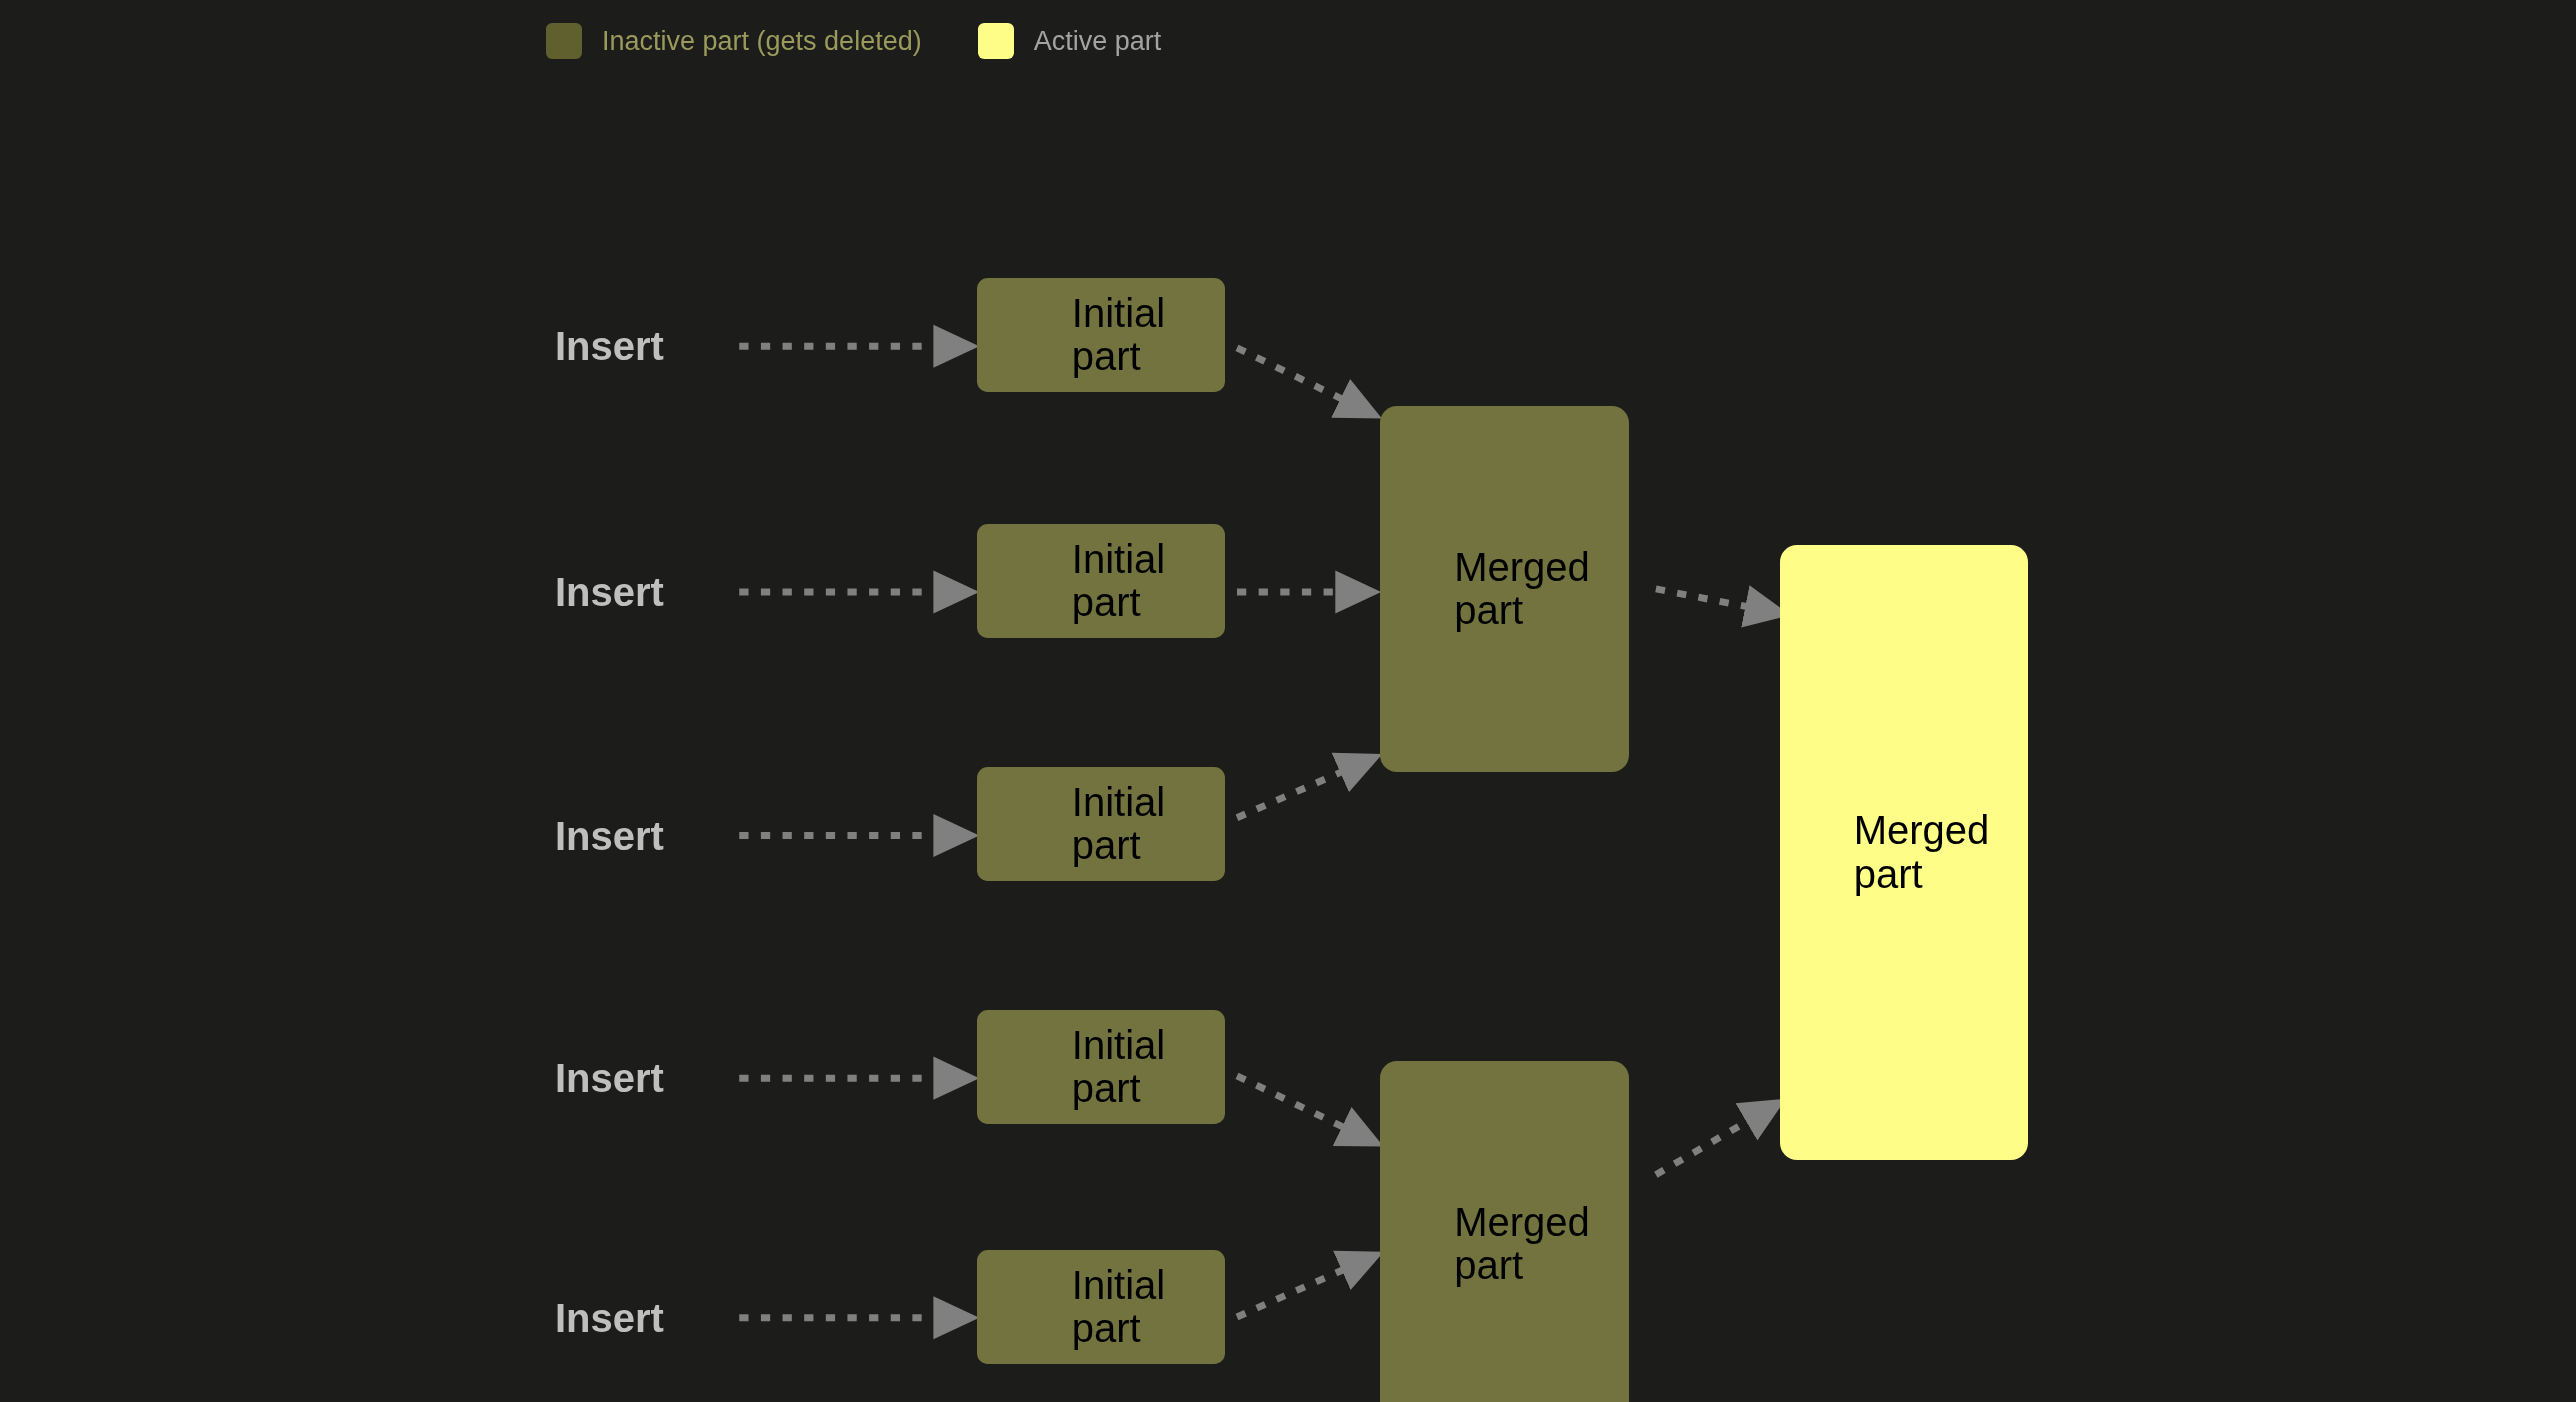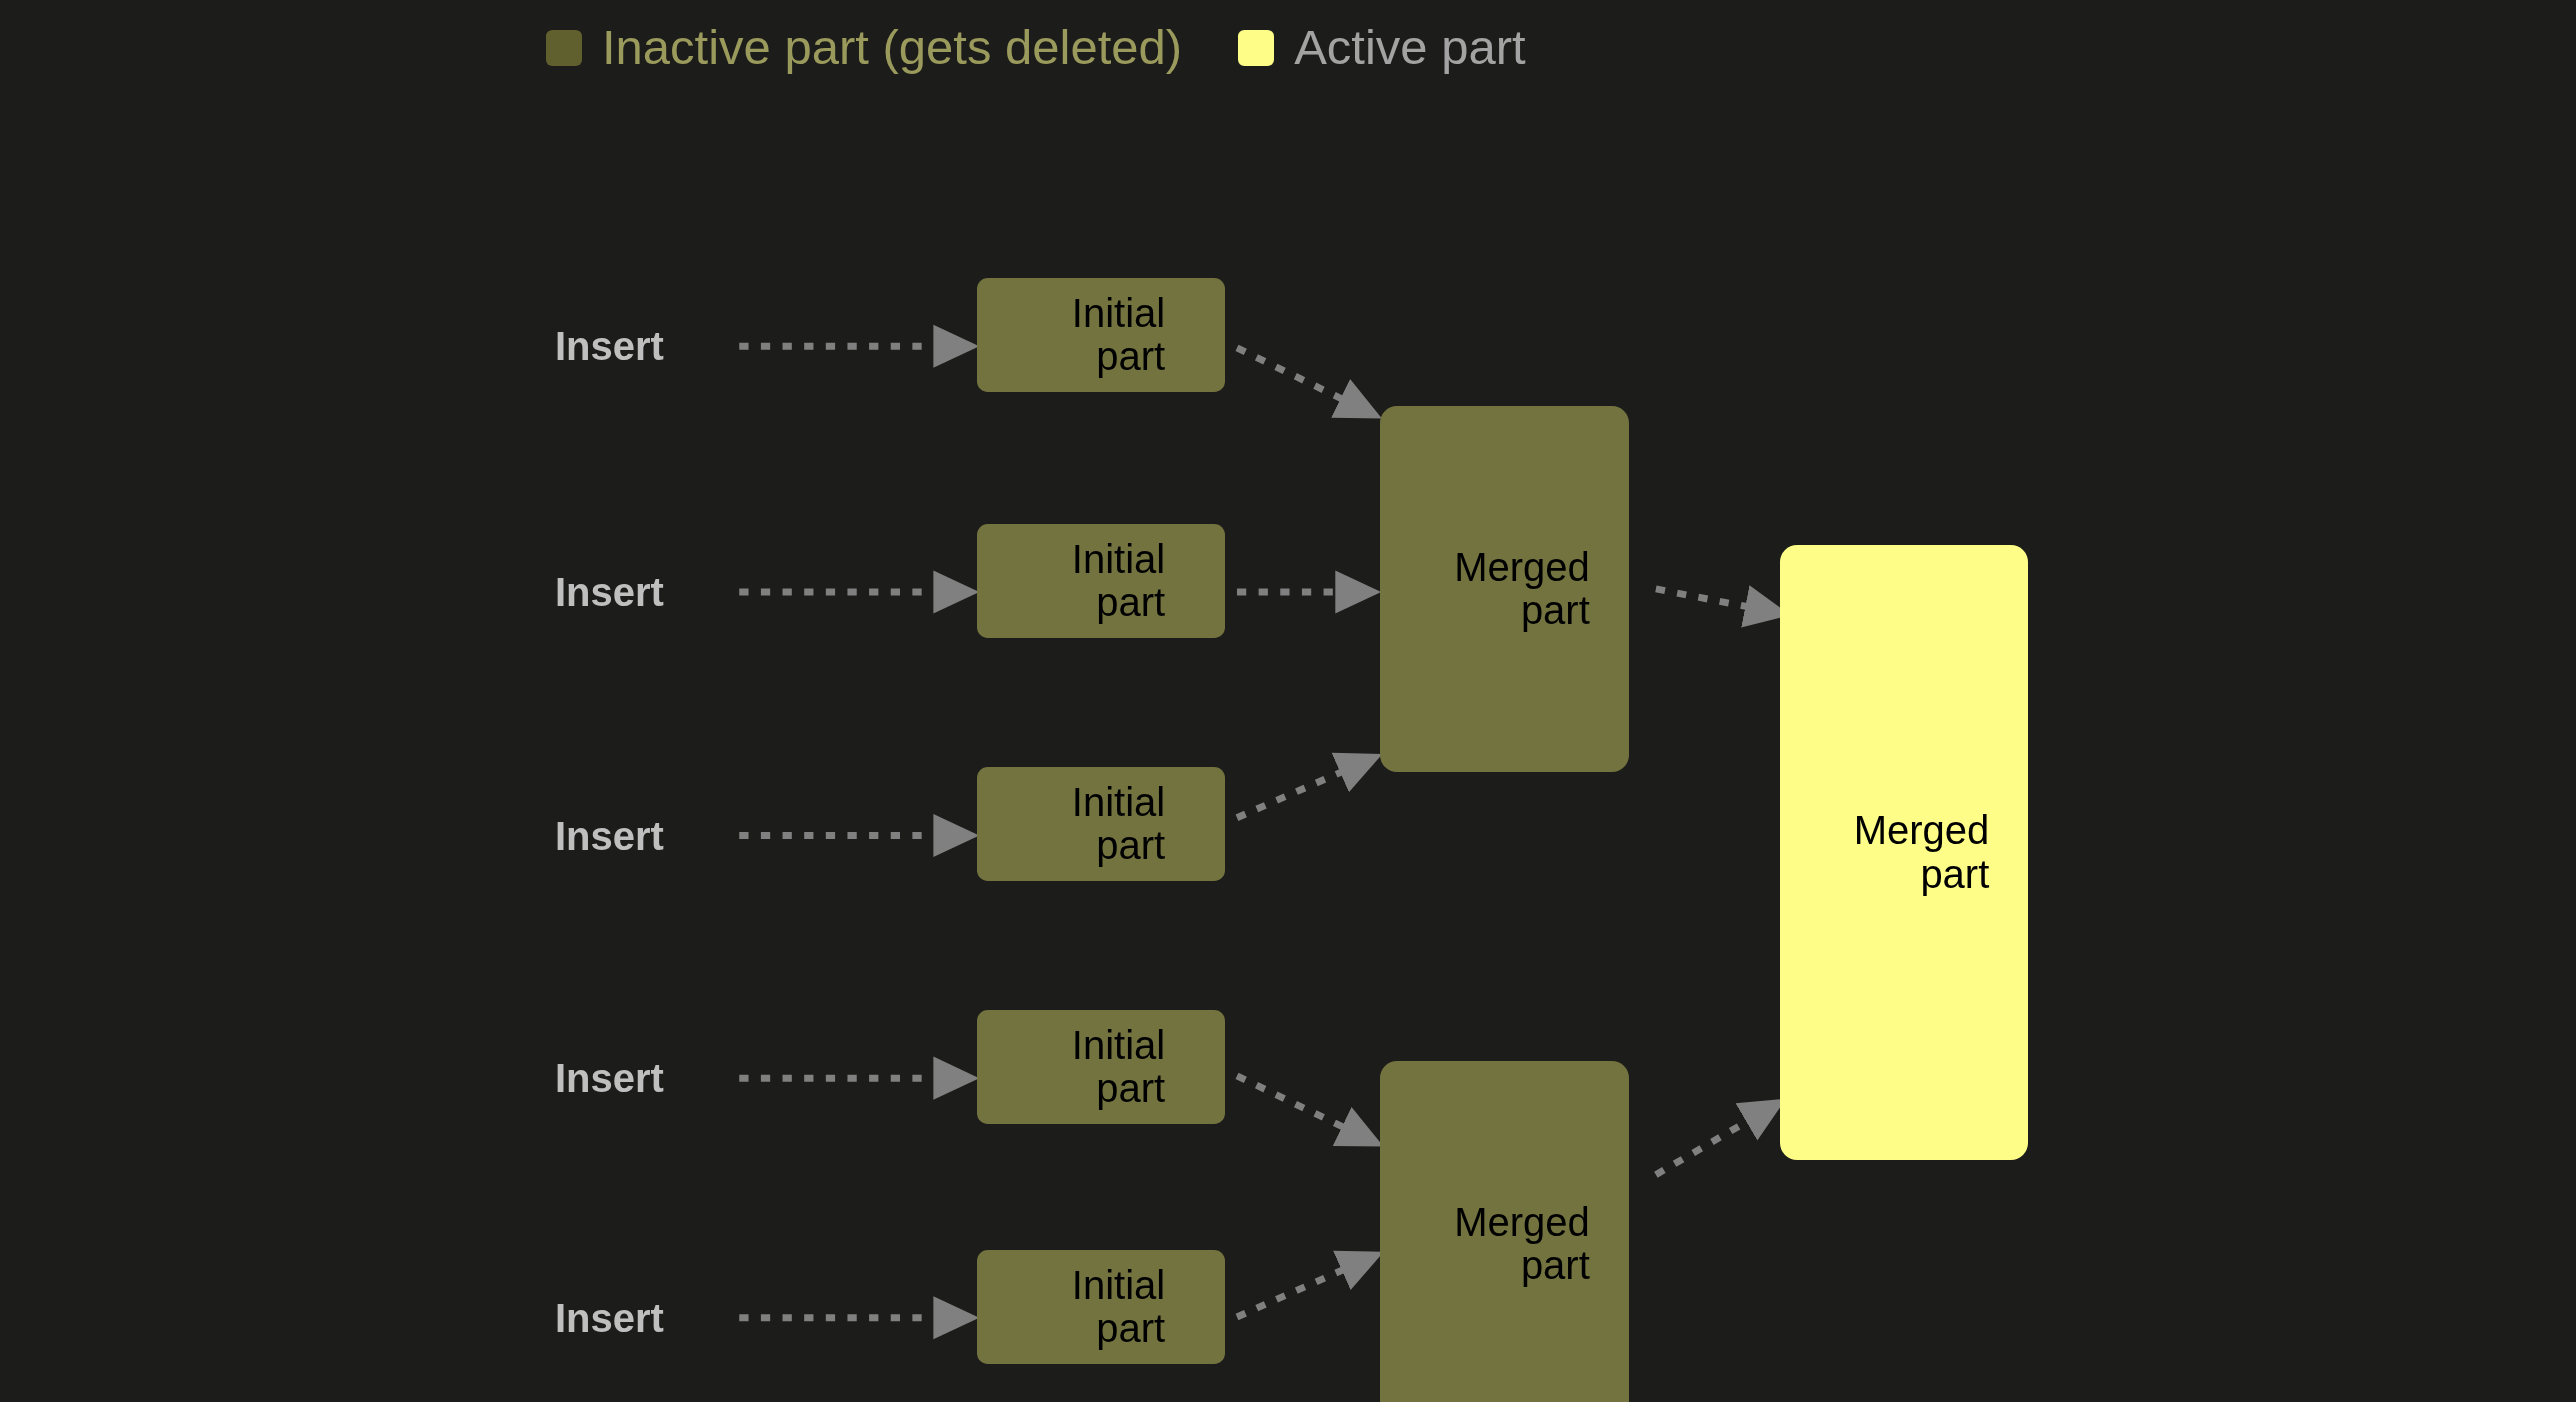--- a/index.html
+++ b/index.html
@@ -32,35 +32,35 @@
   }
   .legend-swatch {
     width: 36px;
     height: 36px;
     border-radius: 6.2px;
     flex: 0 0 auto;
   }
   .legend-swatch.inactive { background: #60602f; }
   .legend-swatch.active   { background: #fdfd88; }
   .legend-label {
-    font-size: 49px;
+    font-size: 27px;
     line-height: 1;
     white-space: nowrap;
   }
   .legend-label.inactive { color: #9a9a5c; }
   .legend-label.active   { color: #a3a3a3; }
 
   
   .node {
     position: absolute;
     box-sizing: border-box;
     display: flex;
     align-items: center;
     justify-content: center;
-    text-align: right;
+    text-align: left;
     color: #000000;
     font-size: 40px;
     line-height: 1.08;
     border-radius: 10.8px;
     padding-left: 35px;
   }
   .node.inactive { background: #737340; }
   .node.active   { background: #fdfd88; }
   .node.initial {
     width: 248px;

